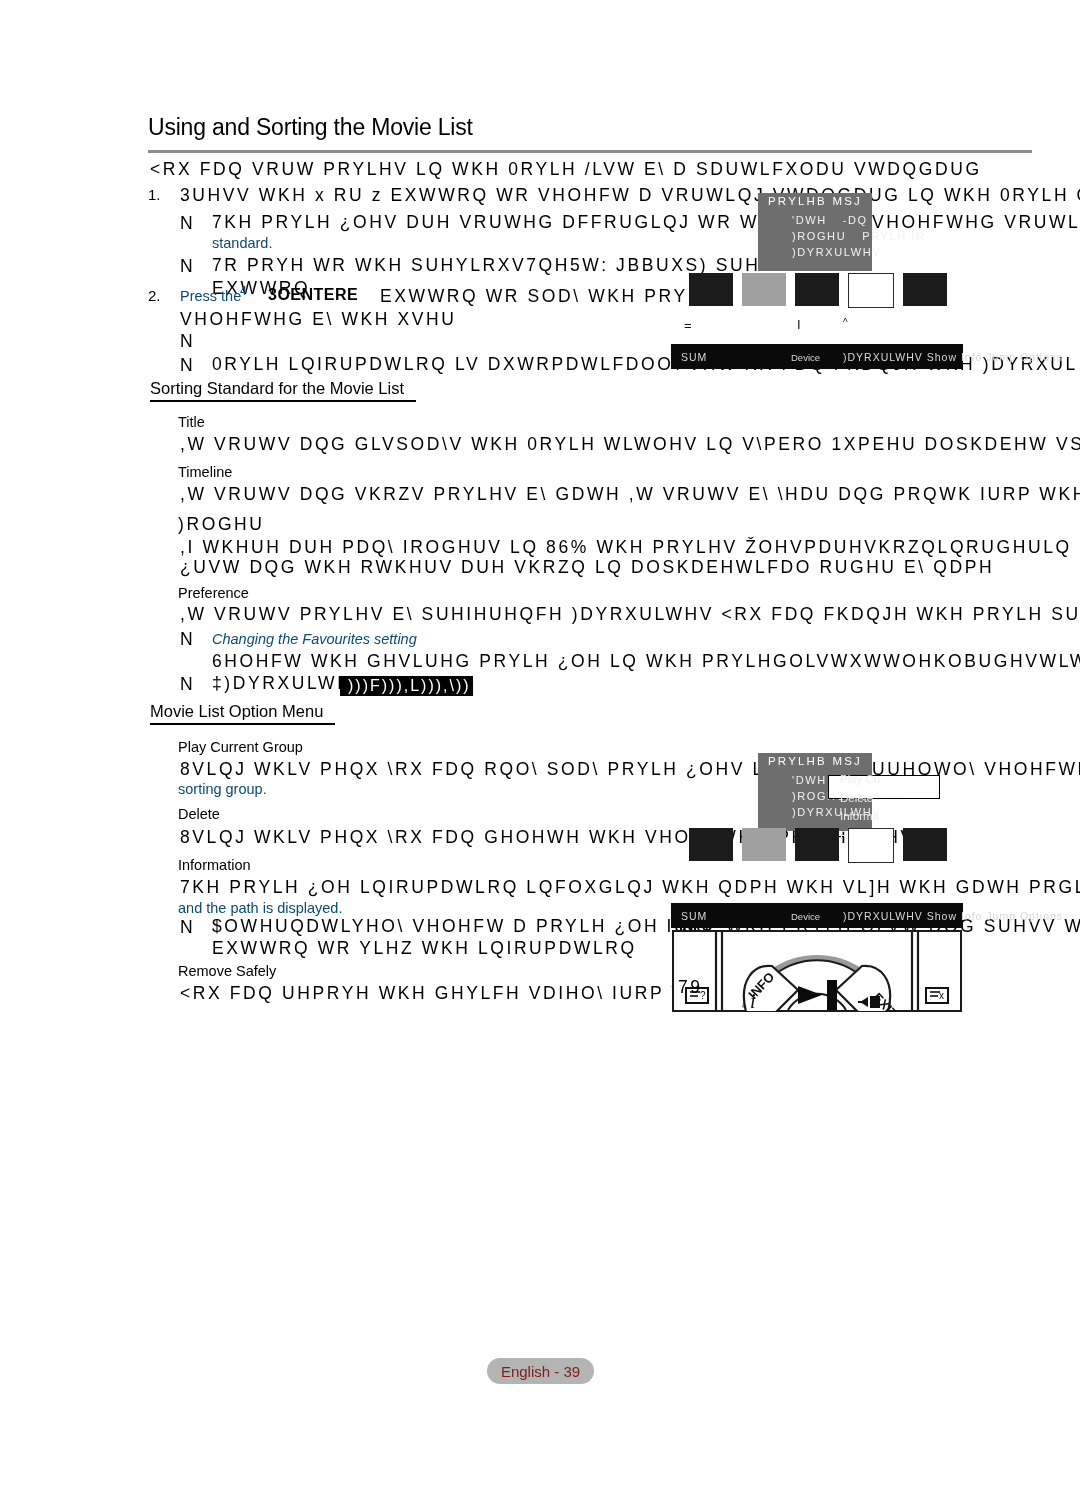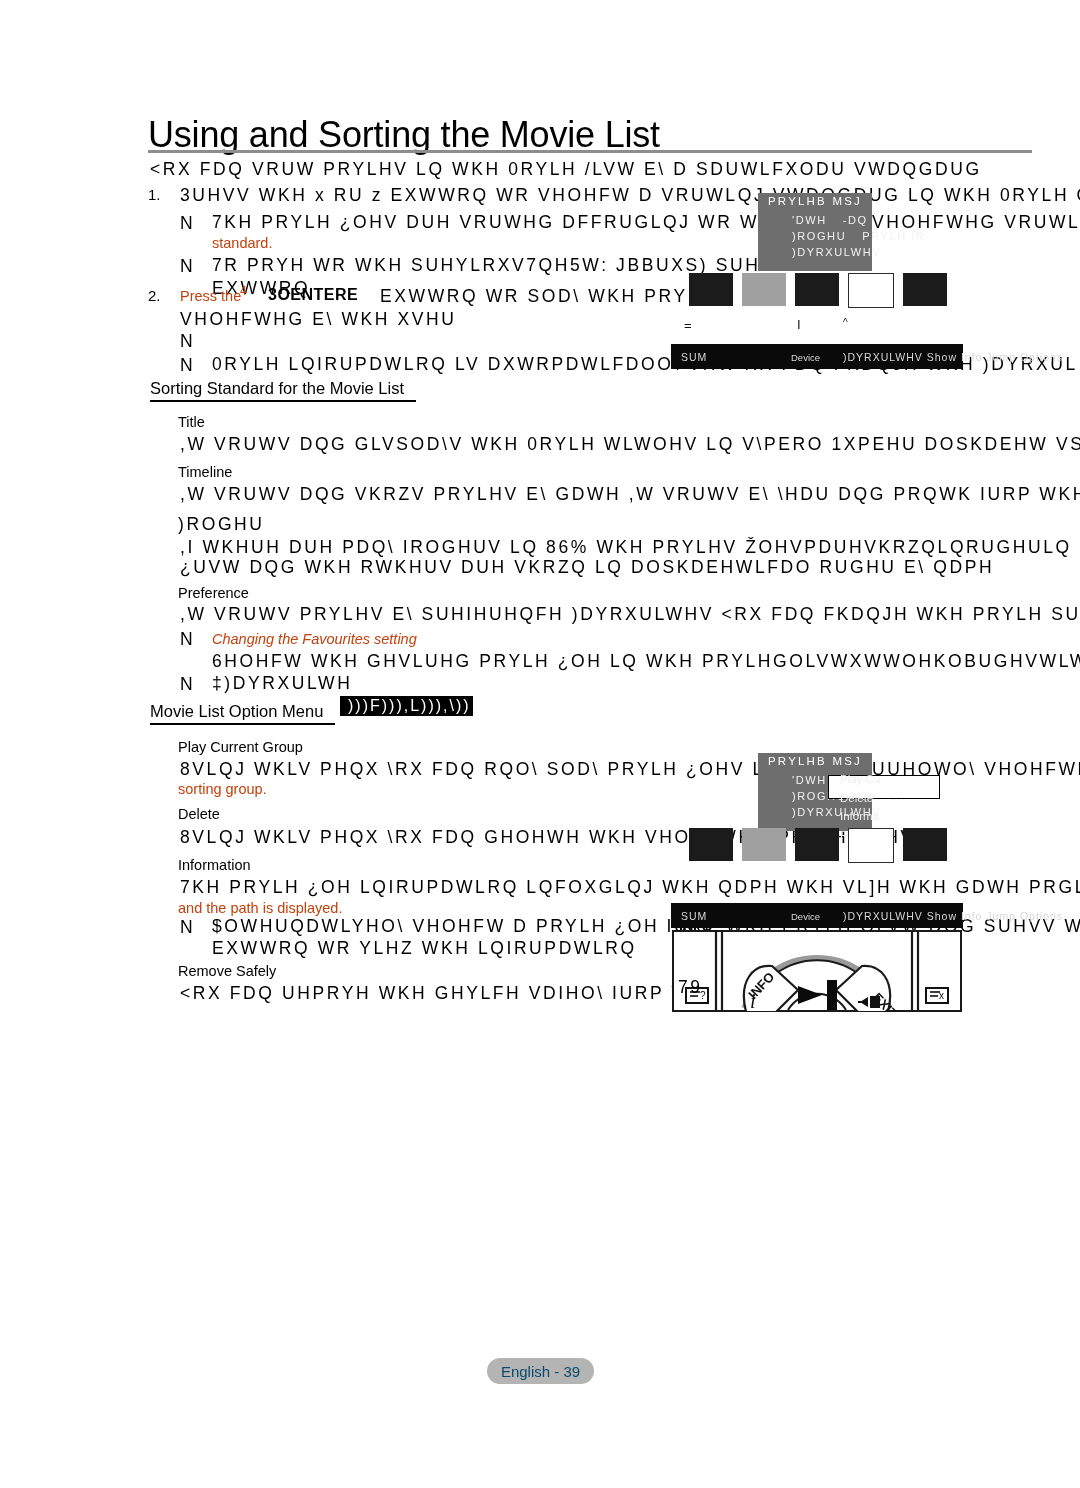--- a/index.html
+++ b/index.html
@@ -9,41 +9,41 @@
     font-family:"Liberation Sans", sans-serif;
     color:#000;
     position:relative;
     overflow:hidden;
   }
   .page{position:absolute;inset:0;}
 
   
   .page-title{
     position:absolute;left:148px;top:114px;
-    font-size:36px;font-weight:400;letter-spacing:-0.2px;
+    font-size:23px;font-weight:400;letter-spacing:-0.2px;
     color:#000;white-space:nowrap;
   }
   .title-rule{
     position:absolute;left:148px;top:150px;width:884px;height:3px;
     background:#8d8d8d;
   }
 
   
   .ct{
     font-size:17.5px;
     letter-spacing:2.6px;
     white-space:nowrap;
     color:#000;
     line-height:1.25;
   }
   .plain{
     font-size:14.5px;
     letter-spacing:0px;
     white-space:nowrap;
-    color:#c2410c;
+    color:#0c4a6e;
   }
   .abs{position:absolute;}
 
   
   .sub-head{
     position:absolute;
     font-size:16.5px;
     color:#000;
     white-space:nowrap;
     padding-bottom:4px;
@@ -132,21 +132,21 @@
   .remote{
     position:absolute;
   }
 
   
   .footer-pill{
     position:absolute;
     background:#b4b4b4;
     border-radius:13px;
     display:flex;align-items:center;justify-content:center;
-    font-size:15px;color:#0c4a6e;
+    font-size:15px;color:#7f1d1d;
   }
 </style>
 </head>
 <body>
 
 <div class="page">
 
   <div class="page-title">Using and Sorting the Movie List</div>
   <div class="title-rule"></div>
 
@@ -191,21 +191,21 @@
 
     <div class="term" style="left:178px;top:585px;">Preference</div>
     <div class="ct abs" style="left:180px;top:604px;">,W VRUWV PRYLHV E\ SUHIHUHQFH  )DYRXULWHV  &lt;RX FDQ FKDQJH WKH PRYLH SU</div>
 
     <div class="bullet" style="left:180px;top:629px;">N</div>
     <div class="plain abs" style="left:212px;top:631px;font-style:italic;">Changing the Favourites setting</div>
     <div class="ct abs" style="left:212px;top:651px;">6HOHFW WKH GHVLUHG PRYLH ¿OH LQ WKH PRYLHGOLVWXWWOHKOBUGHVWLWKGL VUHP</div>
 
     <div class="bullet" style="left:180px;top:674px;">N</div>
     <div class="ct abs" style="left:212px;top:673px;">‡)DYRXULWH</div>
-    <div class="starrun" style="left:340px;top:696px;padding-left:8px;">)))F))),L))),\))</div>
+    <div class="starrun" style="left:340px;top:676px;padding-left:8px;">)))F))),L))),\))</div>
 
     <div class="sub-head" style="left:150px;top:702px;">Movie List Option Menu</div>
 
     <div class="term" style="left:178px;top:739px;">Play Current Group</div>
     <div class="ct abs" style="left:180px;top:759px;">8VLQJ WKLV PHQX \RX FDQ RQO\ SOD\ PRYLH ¿OHV LQ WKH FXUUHQWO\ VHOHFWH</div>
     <div class="plain abs" style="left:178px;top:781px;">sorting group.</div>
 
     <div class="term" style="left:178px;top:806px;">Delete</div>
     <div class="ct abs" style="left:180px;top:827px;">8VLQJ WKLV PHQX \RX FDQ GHOHWH WKH VHOHFWHG PRYLH ¿OHV</div>
 

